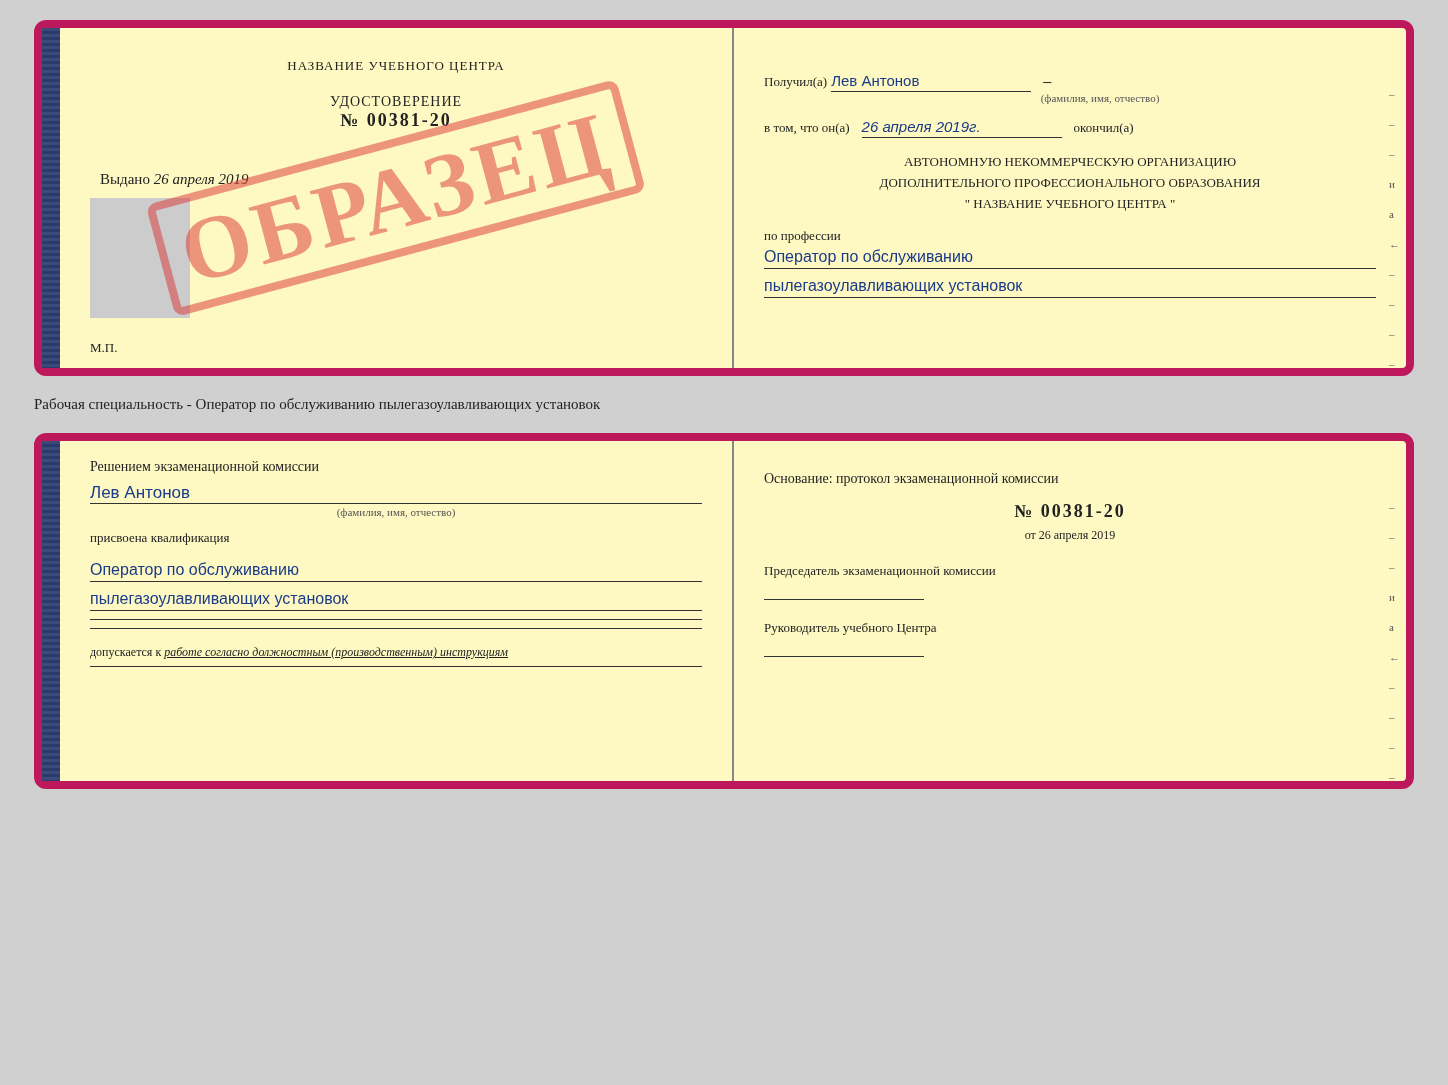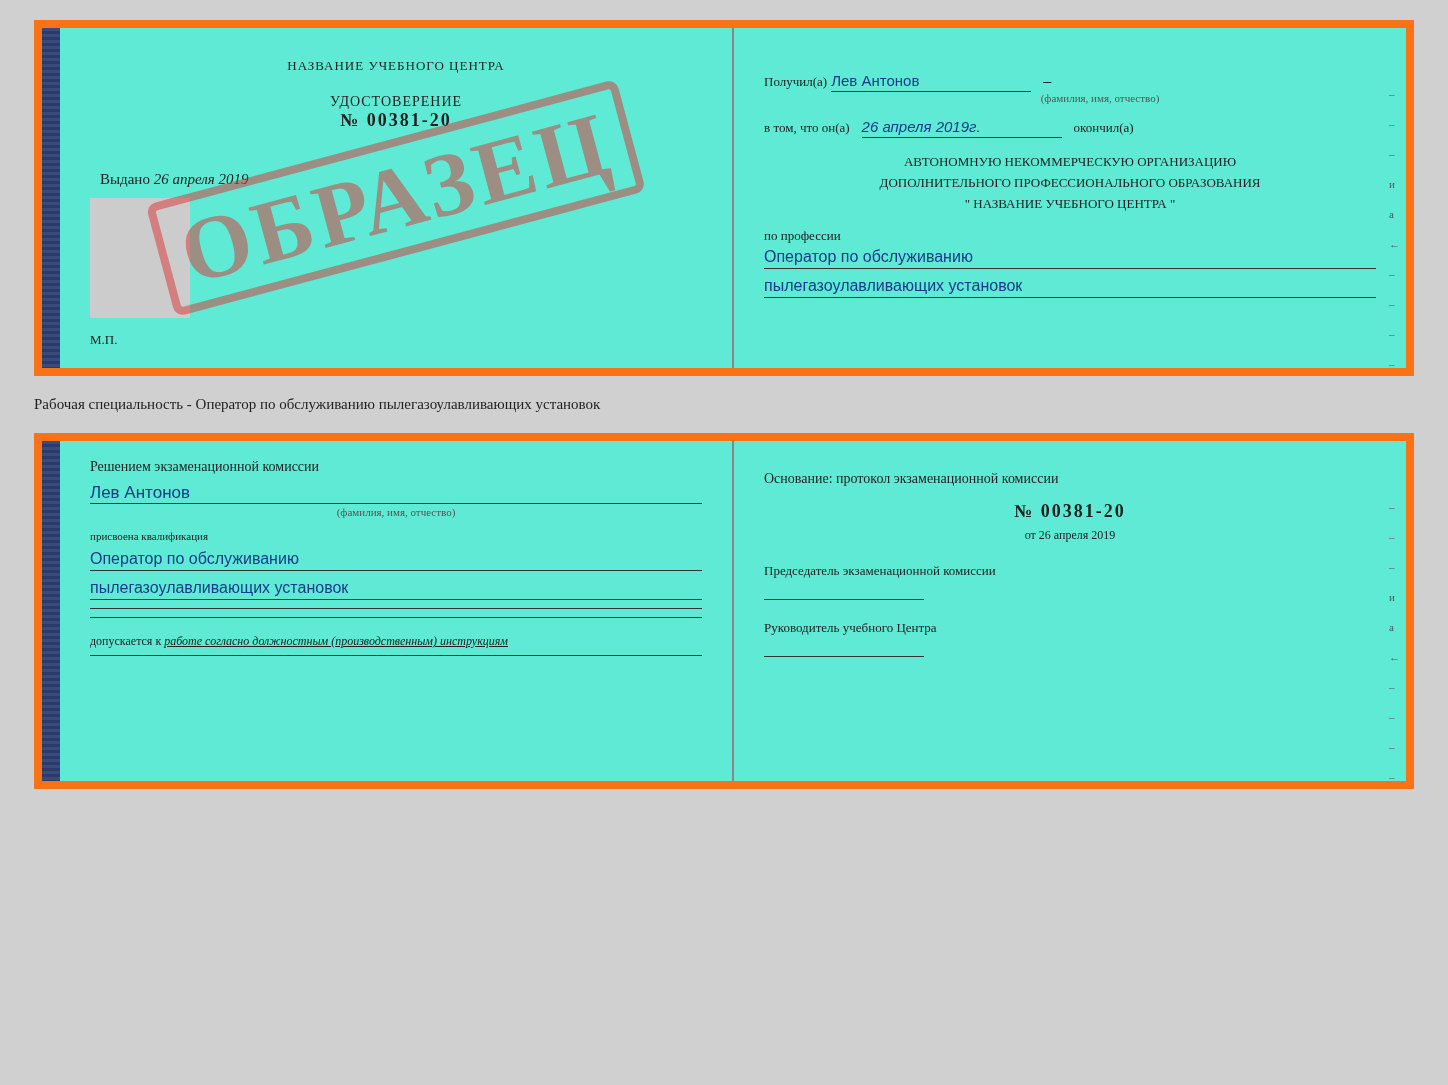--- a/index.html
+++ b/index.html
@@ -17,23 +17,23 @@
     .document-container {
       width: 1380px;
       display: flex;
       flex-direction: column;
       gap: 16px;
     }
 
     
     .booklet {
       display: flex;
-      background: #5eead4;
-      border: 8px solid #f97316;
-      border-radius: 0;
+      background: #fef9c3;
+      border: 8px solid #be185d;
+      border-radius: 12px;
       position: relative;
       overflow: visible;
     }
 
     .booklet-spine {
       width: 18px;
       background: repeating-linear-gradient(
         to bottom,
         #3a4a7b 0px, #3a4a7b 3px,
         #2a3a6b 3px, #2a3a6b 6px
@@ -113,21 +113,21 @@
       width: 100px;
       height: 120px;
       background: #ccc;
       position: absolute;
       left: 30px;
       bottom: 50px;
     }
 
     .cert-mp {
       position: absolute;
-      bottom: 20px;
+      bottom: 12px;
       left: 30px;
       font-size: 13px;
       color: #222;
     }
 
     
     .right-line-group {
       margin-bottom: 14px;
     }
 
@@ -238,23 +238,23 @@
 
     .small-label {
       font-size: 11px;
       color: #555;
       text-align: center;
       display: block;
       margin-bottom: 12px;
     }
 
     .qualification-label {
-      font-size: 11px;
-      color: #222;
-      margin-bottom: 8px;
+      font-size: 13px;
+      color: #222;
+      margin-bottom: 15px;
     }
 
     .qualification-value {
       font-family: 'Segoe UI', Arial, sans-serif;
       font-size: 16px;
       color: #1a3a8a;
       border-bottom: 1px solid #333;
       display: block;
       margin-bottom: 8px;
       padding-bottom: 2px;

